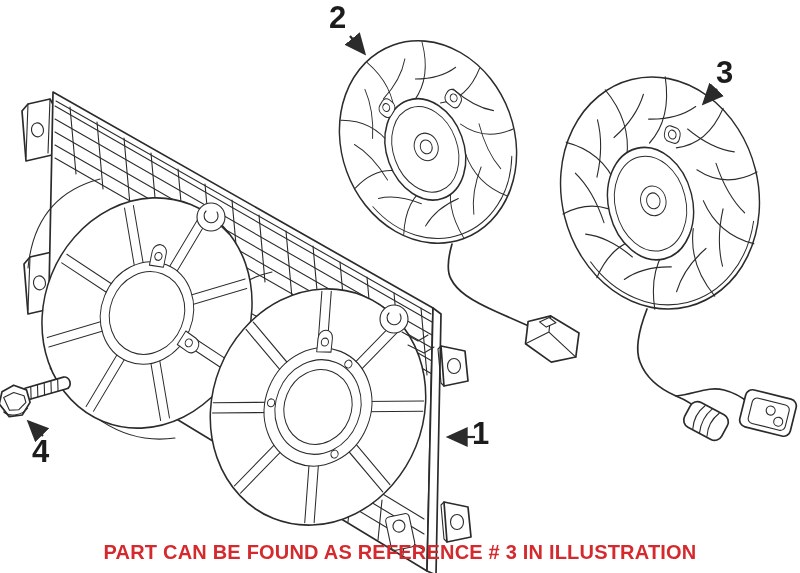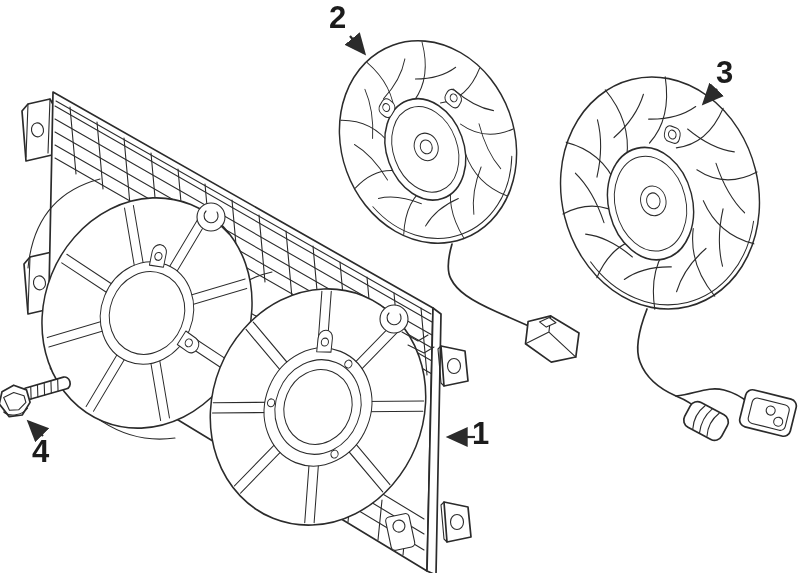--- a/index.html
+++ b/index.html
@@ -261,14 +261,15 @@
   <path class="arrow" d="M 717,89 L 704,103" marker-end="url(#ah)"></path>
   <path class="arrow" d="M 475,437 L 449,437" marker-end="url(#ah)"></path>
   <path class="arrow" d="M 43,436 L 29,422" marker-end="url(#ah)"></path>
 </svg>
 
 <span class="callout" style="left:472px;top:418px;">1</span>
 <span class="callout" style="left:329px;top:2px;">2</span>
 <span class="callout" style="left:716px;top:57px;">3</span>
 <span class="callout" style="left:32px;top:436px;">4</span>
 
+<div class="caption">PART CAN BE FOUND AS REFERENCE # 3 IN ILLUSTRATION</div>
 
 </div>
 
 </body></html>

